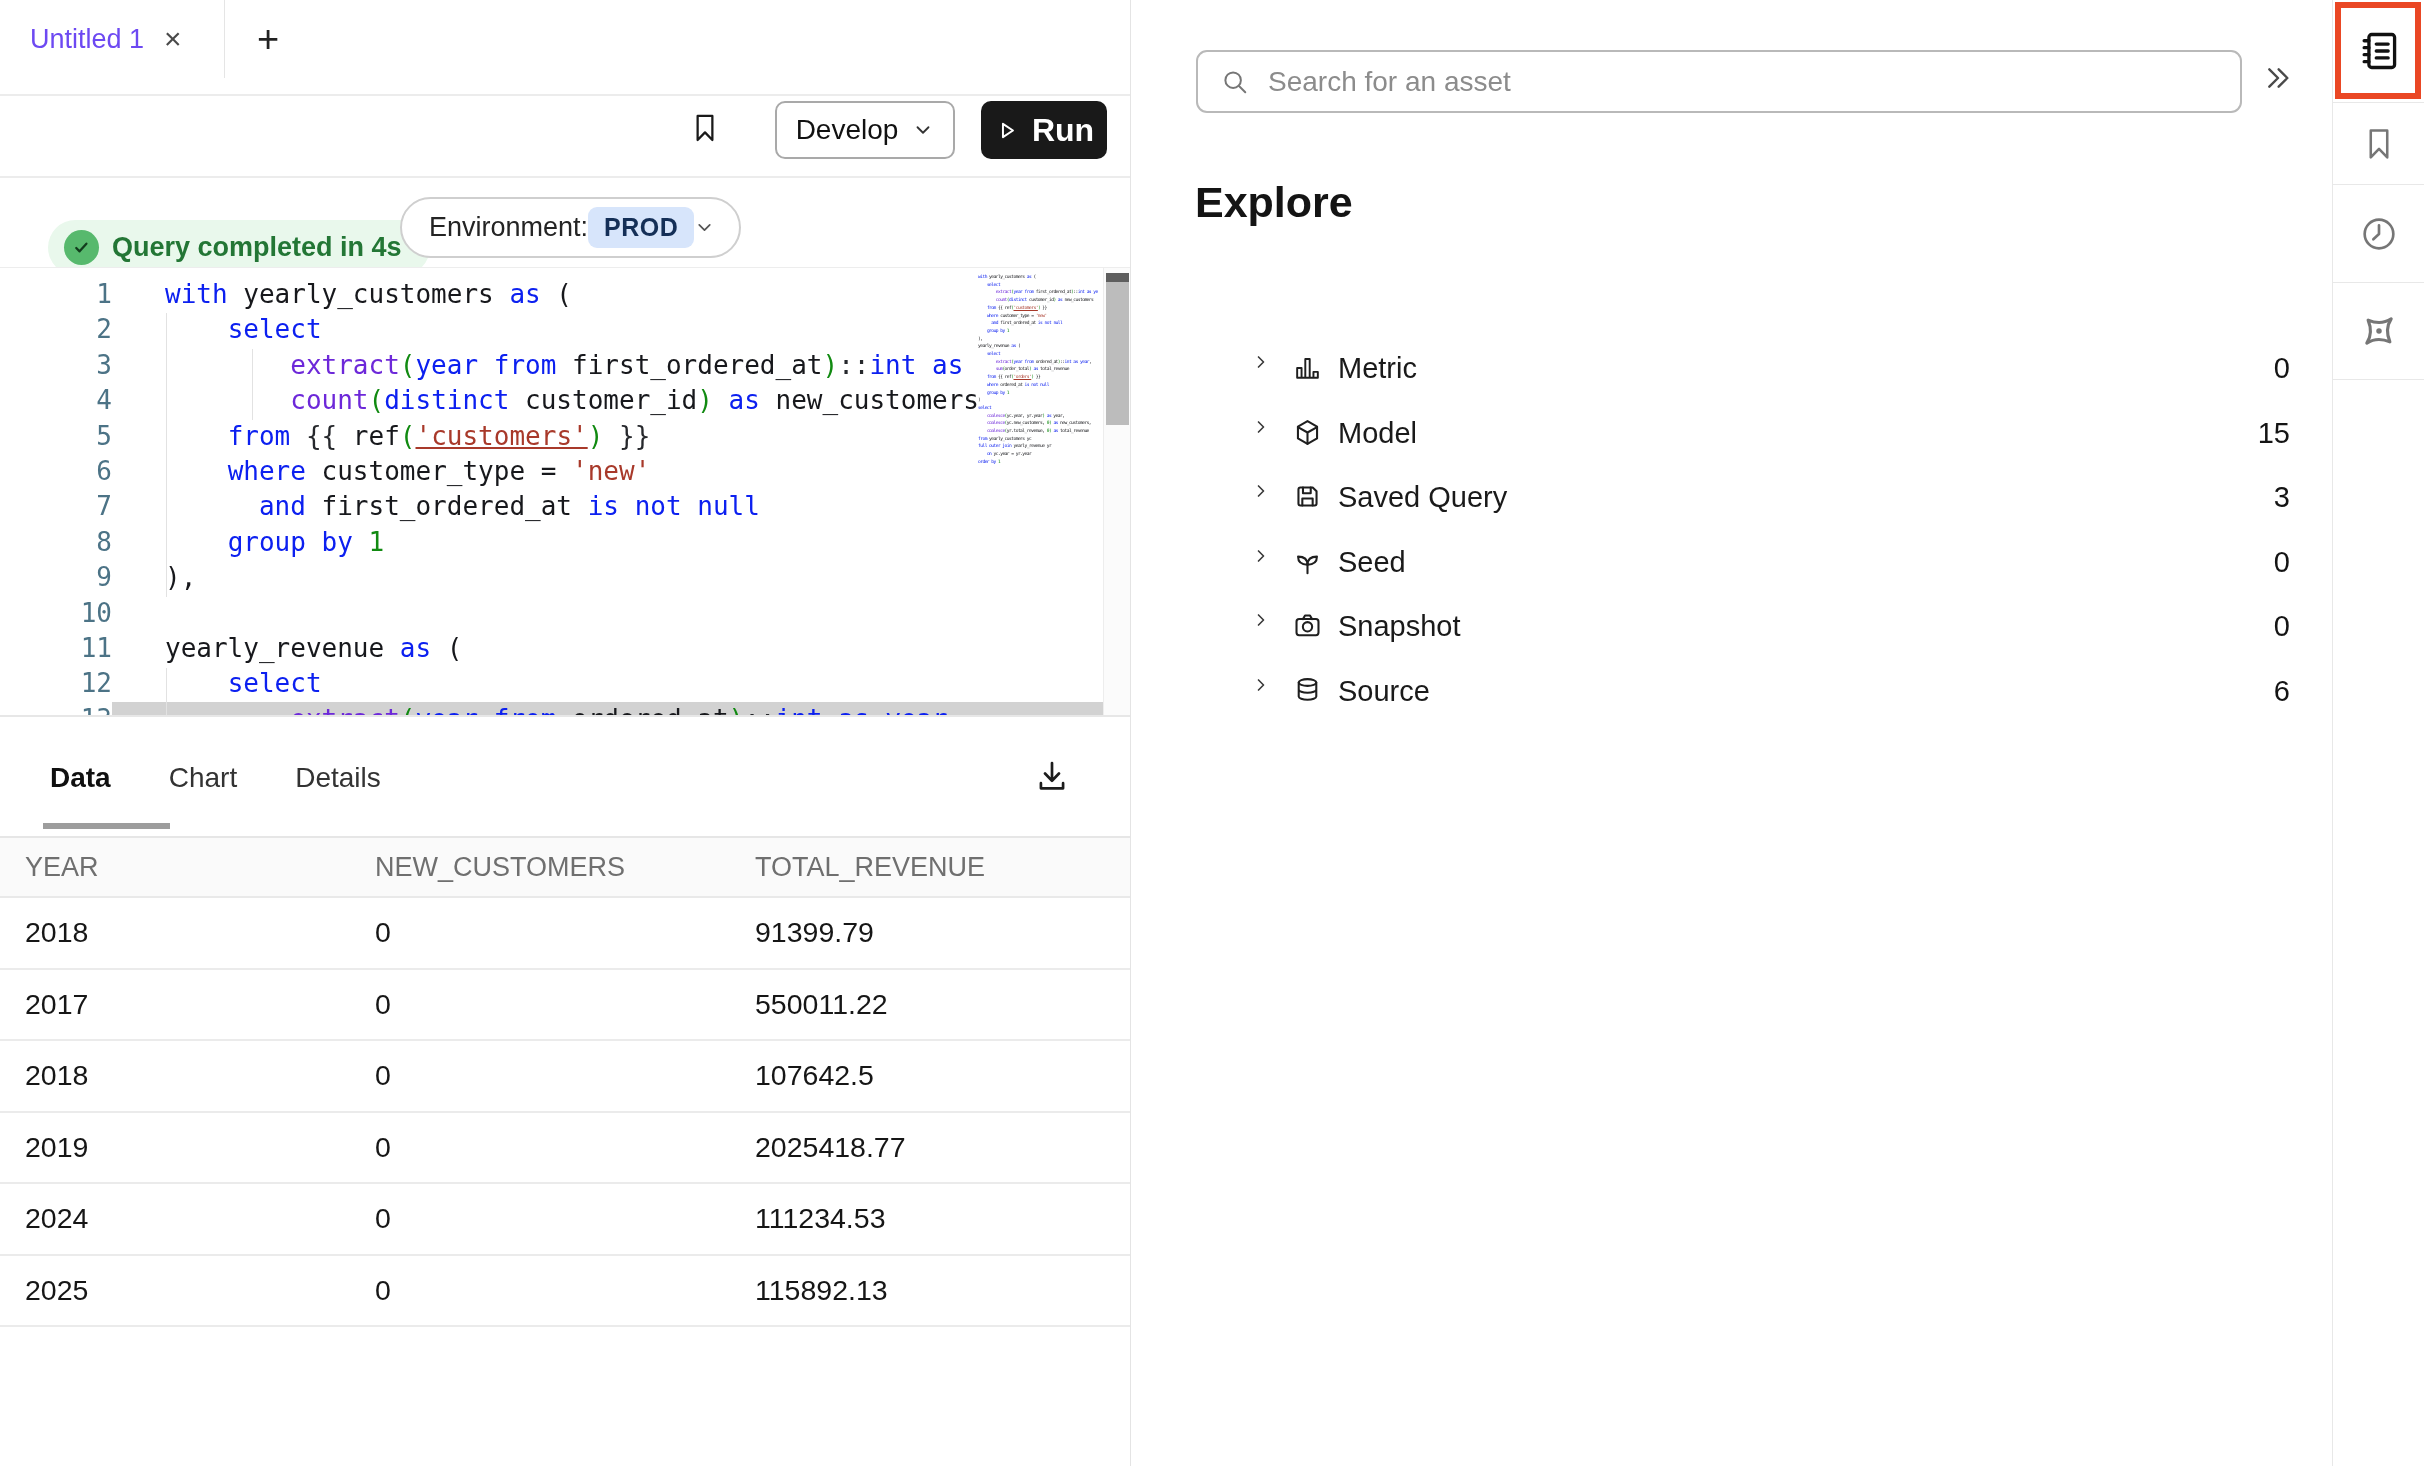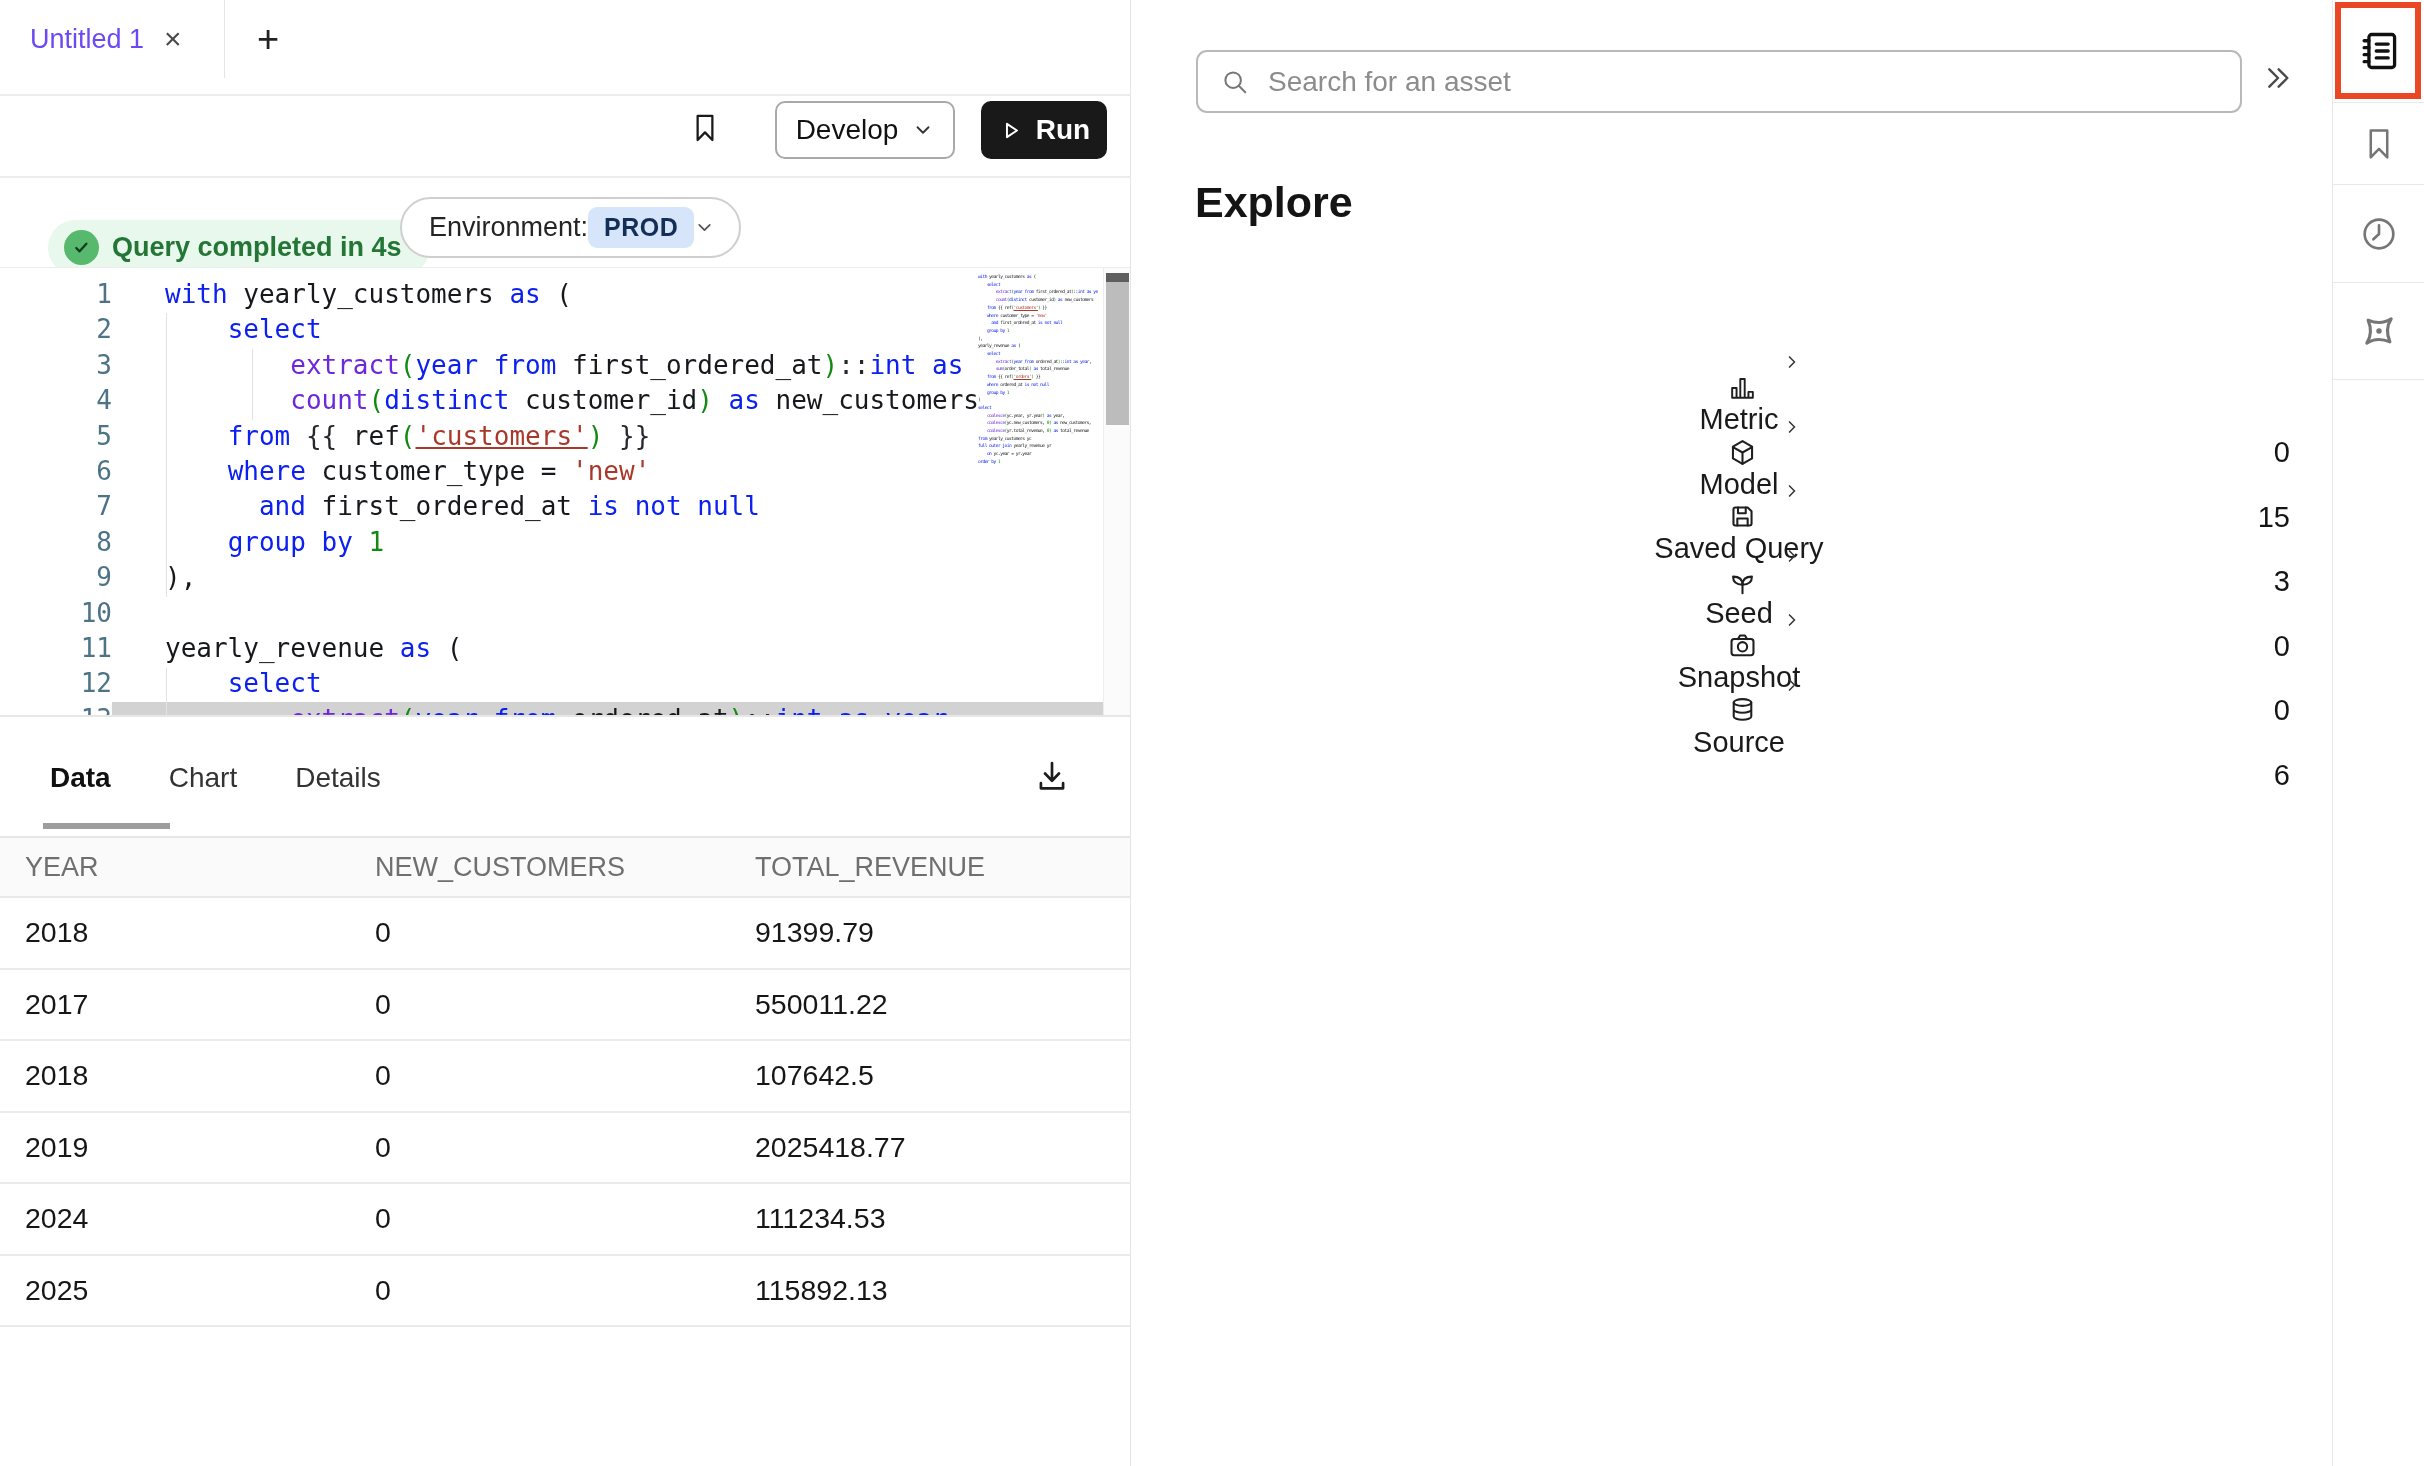--- a/index.html
+++ b/index.html
@@ -24,21 +24,21 @@
   
   #toolbar { left:0; top:80px; width:1130px; height:98px; border-bottom:2px solid #ececec; }
   #bookmark-btn { left:688px; top:28px; width:40px; height:44px; color:#1a1a1a; }
   #bookmark-btn svg { width:34px; height:40px; }
   #develop-btn { left:775px; top:21px; width:180px; height:58px; border:2px solid #a9a9a9;
                  border-radius:10px; display:flex; align-items:center; justify-content:center;
                  gap:14px; font-size:28px; color:#111; background:#fff; }
   #develop-btn svg { width:22px; height:22px; color:#333; }
   #run-btn { left:981px; top:21px; width:126px; height:58px; background:#191919; border-radius:10px;
              display:flex; align-items:center; justify-content:center; gap:13px; color:#fff;
-             font-size:28px; font-weight:600; }
+             font-size:32px; font-weight:600; }
   #run-btn svg { width:25px; height:25px; }
 
   
   #statusbar { left:0; top:178px; width:1130px; height:89px; }
   #query-status { left:48px; top:23px; height:55px; background:#e9f8ec; border-radius:28px;
                   display:inline-flex; align-items:center; padding:0 28px 0 16px; gap:13px;margin-top:19px; }
   #query-status-icon { width:35px; height:35px; border-radius:50%; background:#57b96d;
                   display:flex; align-items:center; justify-content:center; color:#123c1d; }
   #query-status-icon svg { width:21px; height:21px; }
   #query-status-text { color:#237635; font-size:27px; font-weight:600; }
@@ -103,21 +103,21 @@
   #collapse-btn svg { width:32px; height:32px; }
   #explore-heading { position:absolute; left:64px; top:178px; font-size:43px; font-weight:600; color:#141414; }
   #project-row { position:absolute; left:64px; top:290px; width:1100px; height:52px;
                  display:flex; align-items:center; }
   #project-chevron { width:26px; height:26px; color:#2e2e2e; margin-left:12px; }
   #project-chevron svg { width:26px; height:26px; }
   #project-logo { width:36px; height:36px; color:#f0634e; margin-left:28px; }
   #project-logo svg { width:36px; height:36px; }
   #project-name { margin-left:13px; font-size:31px; font-weight:600; color:#141414; }
   #explore-tree-items { position:absolute; left:0; top:352px; width:1201px; }
-  .titem { display:flex; align-items:center; height:64.6px;flex-direction:column; }
+  .titem { display:flex; align-items:flex-start; height:64.6px; }
   .tchev { width:20px; height:20px; margin-left:120px; color:#3a3a3a; flex:none; }
   .tchev svg { width:20px; height:20px; }
   .ticon { width:31px; height:31px; margin-left:21px; color:#1f1f1f; flex:none; }
   .ticon svg { width:31px; height:31px; }
   .tlabel { margin-left:15px; font-size:29px; color:#1a1a1a; }
   .tcount { margin-left:auto; margin-right:42px; font-size:29px; color:#141414; }
 
   
   #right-rail { left:2332px; top:0; width:92px; height:1466px; border-left:1px solid #e8e8e8; }
   .rcell { position:relative; width:100%; border-bottom:1px solid #e8e8e8;

